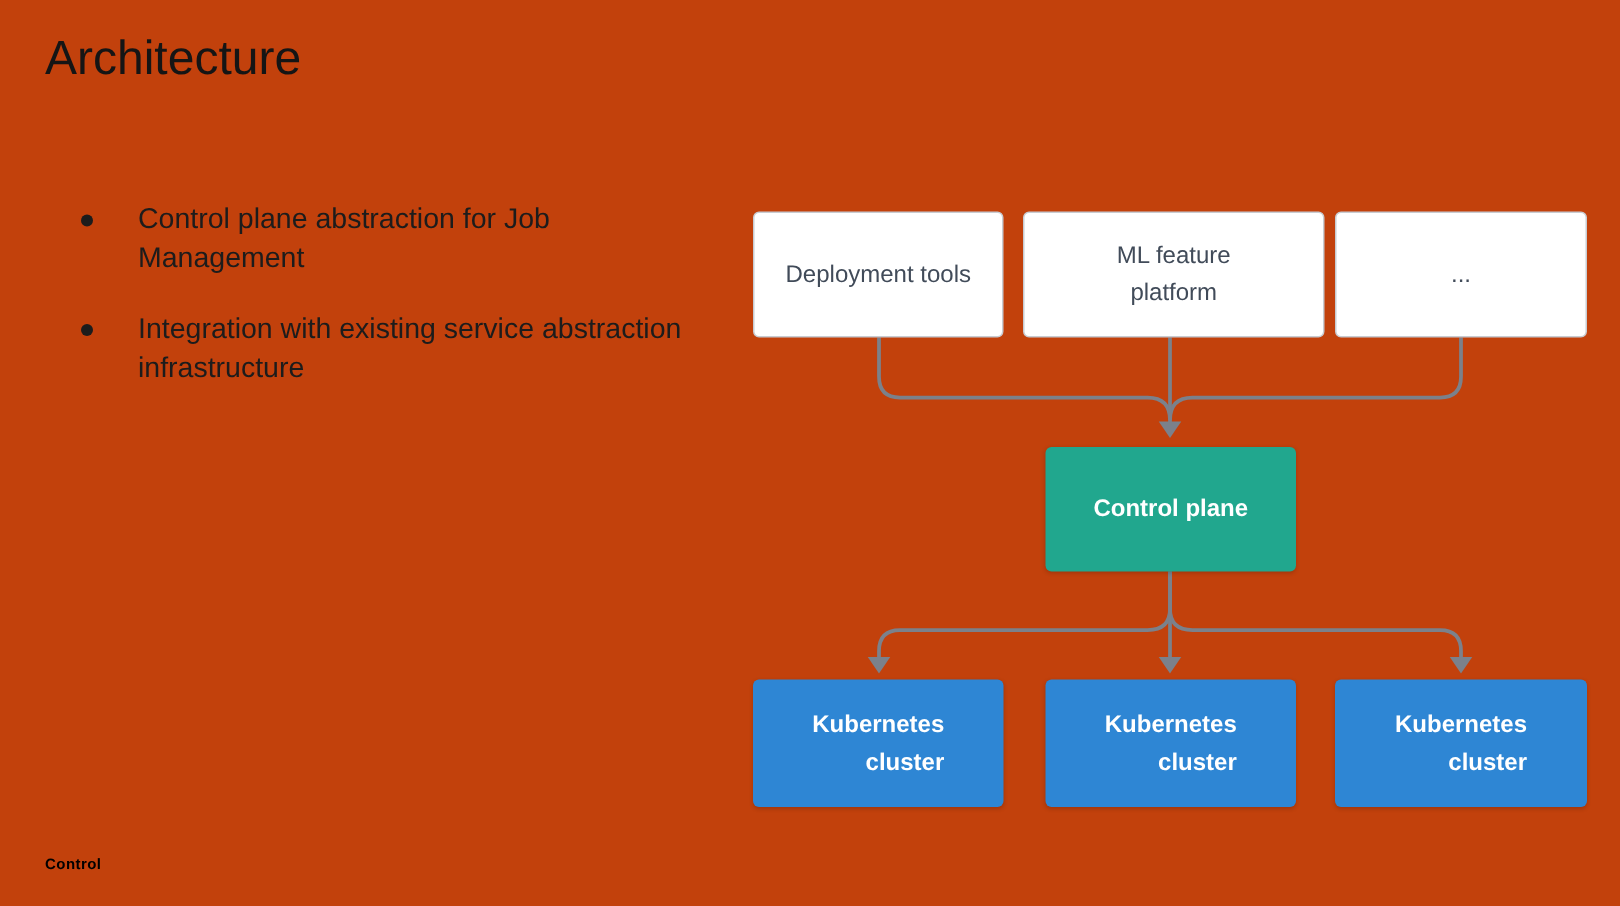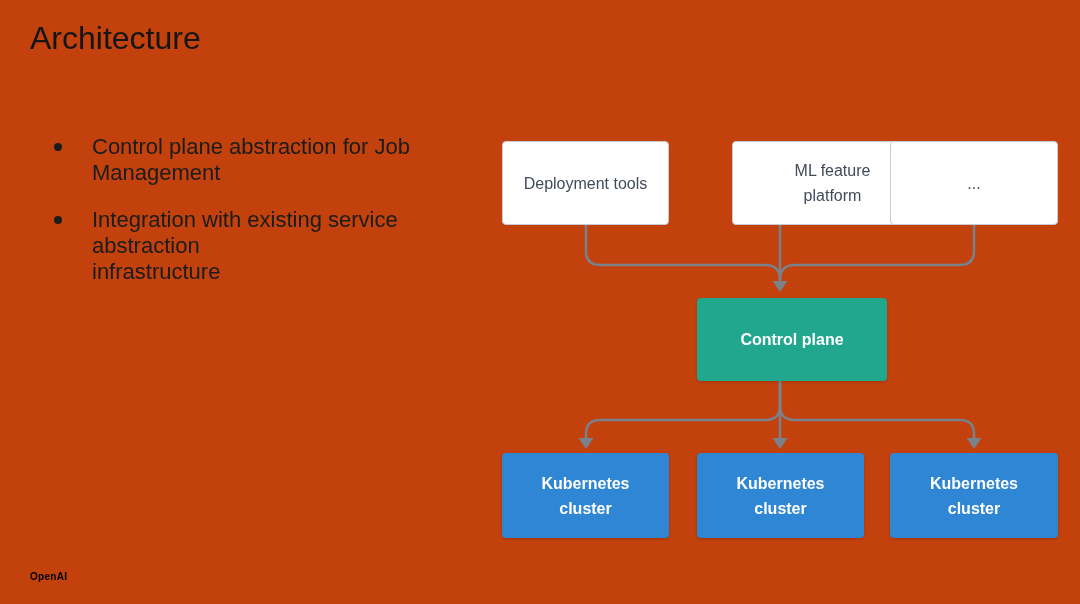--- a/index.html
+++ b/index.html
@@ -42,21 +42,21 @@
     flex: 0 0 auto;
     width: 8px;
     height: 8px;
     border-radius: 50%;
     background: #1c1c1c;
     margin-top: 9px;
   }
   .bullet-text {
     margin-left: 30px;
     width: 380px;
-    font-size: 22px;
+    font-size: 19px;
     line-height: 26px;
     color: #1c1c1c;
     white-space: pre-line;
   }
   .diagram {
     position: absolute;
     left: 0;
     top: 0;
     width: 1080px;
     height: 604px;
@@ -100,31 +100,32 @@
     color: var(--label-gray, #414b59);
     font-weight: 500;
   }
   .node.control {
     background: var(--accent-teal, #21a78e);
     box-shadow: 0 1px 3px rgba(0,0,0,0.18);
   }
   .node.cluster {
     background: var(--accent-blue, #2e86d4);
     box-shadow: 0 1px 3px rgba(0,0,0,0.18);
+    text-align: right;
   }
   .node.control .node-label,
   .node.cluster .node-label {
     color: #ffffff;
     font-weight: 700;
   }
   
   .pos-src-1 { left: 502px; top: 141px; width: 167px; height: 84px; }
-  .pos-src-2 { left: 732px; top: 141px; width: 201px; height: 84px; }
+  .pos-src-2 { left: 682px; top: 141px; width: 201px; height: 84px; }
   .pos-src-3 { left: 890px; top: 141px; width: 168px; height: 84px; }
-  .pos-control { left: 697px; top: 298px; width: 190px; height: 83px; }
+  .pos-control { left: 697px; top: 298px; width: 167px; height: 83px; }
   .pos-cl-1 { left: 502px; top: 453px; width: 167px; height: 85px; }
   .pos-cl-2 { left: 697px; top: 453px; width: 167px; height: 85px; }
   .pos-cl-3 { left: 890px; top: 453px; width: 168px; height: 85px; }
   .footer-logo {
     position: absolute;
     left: 30px;
     top: 571px;
     font-size: 10px;
     font-weight: 700;
     color: #000000;
@@ -191,15 +192,15 @@
       <span class="node-label">Kubernetes
 cluster</span>
     </div>
     <div class="node cluster pos-cl-3">
       <span class="node-label">Kubernetes
 cluster</span>
     </div>
 
   </div>
 
-  <div class="footer-logo">OpenAI</div>
+  <div class="footer-logo">Control</div>
 
 </div>
 
 </body></html>

